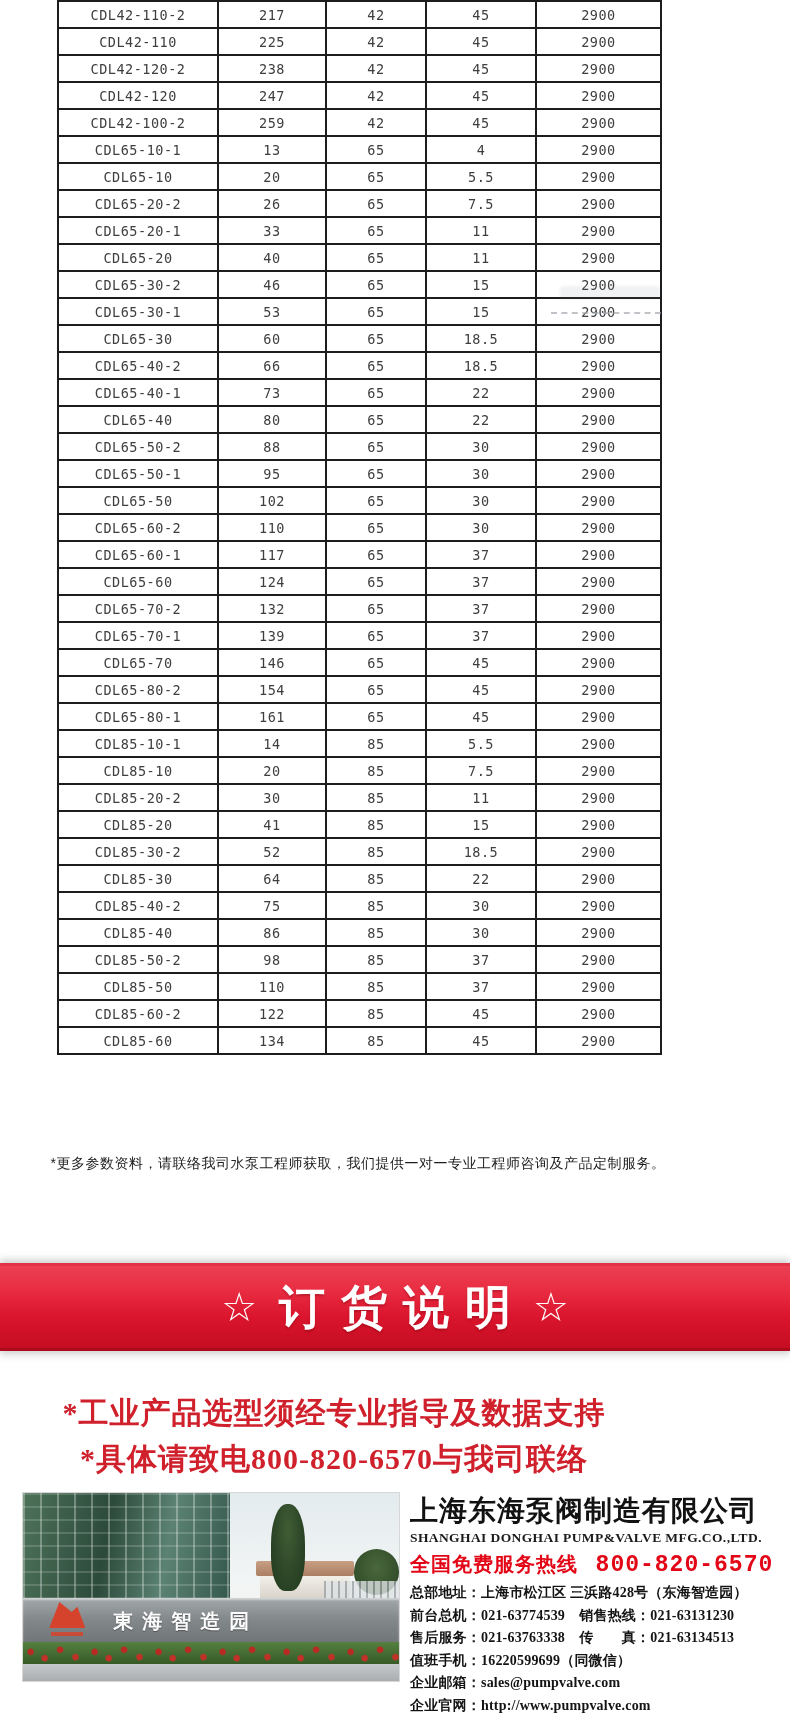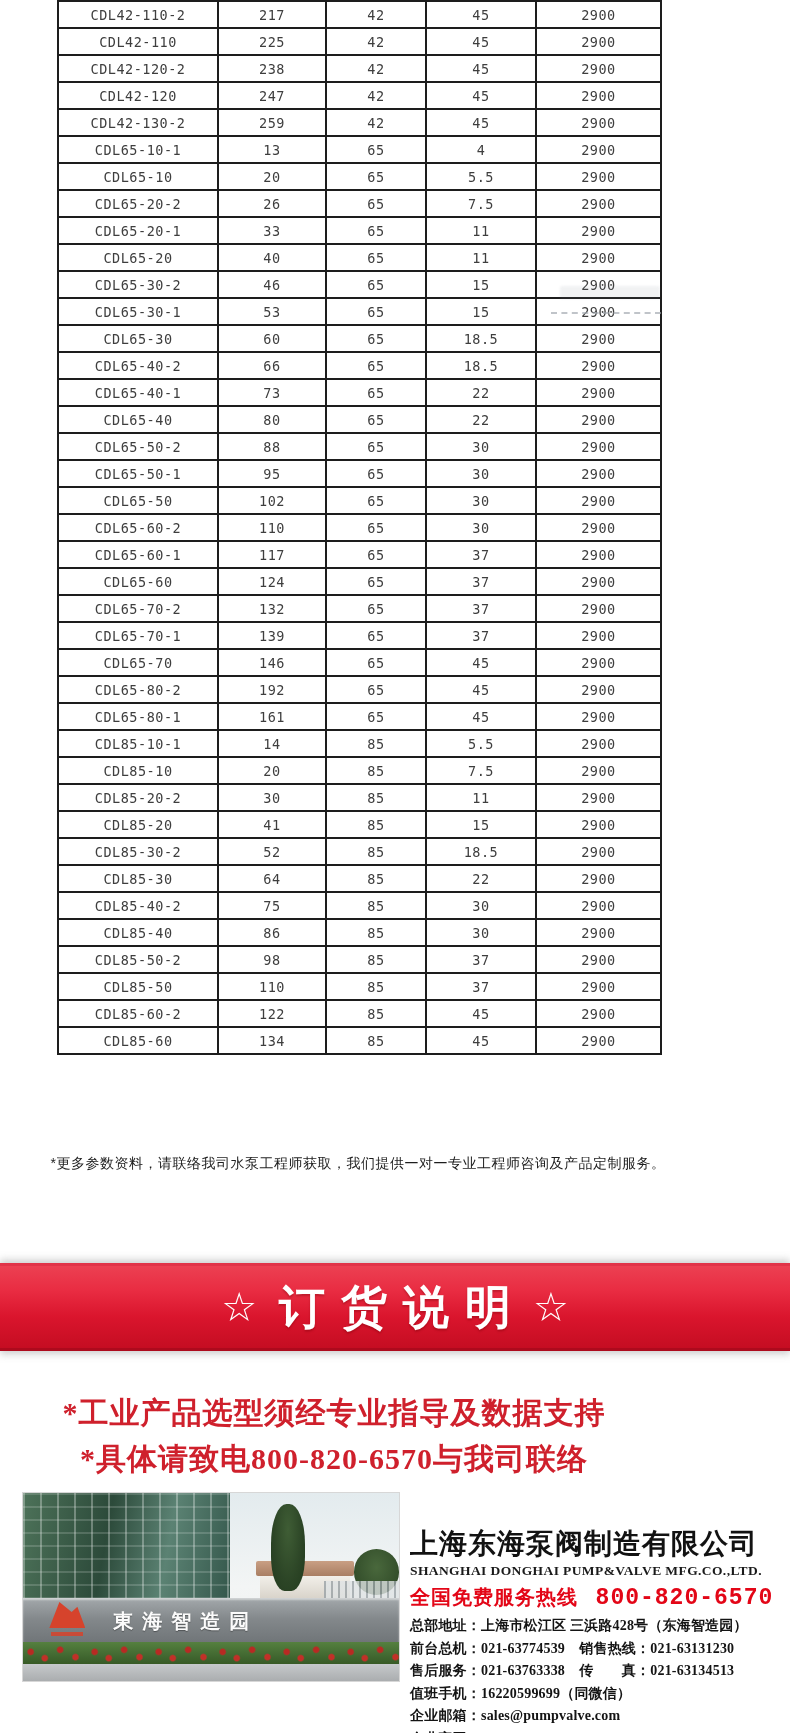--- a/index.html
+++ b/index.html
@@ -139,21 +139,21 @@
   }
   .ph-pave {
     position:absolute; left:0; top:91%; width:100%; height:9%;
     background:linear-gradient(180deg,#c6c9cb,#aaadaf);
   }
 
   
   .footer-info { margin-left:10px; padding-top:2px; width:372px; }
   .company-cn {
     font-size:28px; font-weight:bold; color:#121212; letter-spacing:1px;
-    line-height:34px; white-space:nowrap;margin-top:33px;
+    line-height:34px; white-space:nowrap;
   }
   .company-en {
     font-family:"Liberation Serif","DejaVu Serif",serif;
     font-size:13.5px; font-weight:bold; color:#1a1a1a; letter-spacing:0.4px;
     line-height:20px; white-space:nowrap;
   }
   .hotline {
     font-family:Liberation Mono, monospace;
     font-weight:bold; color:#e30617; line-height:30px; margin-top:2px;
     white-space:nowrap;
@@ -200,21 +200,21 @@
         <td>2900</td>
       </tr>
       <tr>
         <td>CDL42-120</td>
         <td>247</td>
         <td>42</td>
         <td>45</td>
         <td>2900</td>
       </tr>
       <tr>
-        <td>CDL42-130-2</td>
+        <td>CDL42-100-2</td>
         <td>259</td>
         <td>42</td>
         <td>45</td>
         <td>2900</td>
       </tr>
       <tr>
         <td>CDL65-10-1</td>
         <td>13</td>
         <td>65</td>
         <td>4</td>
@@ -348,21 +348,21 @@
       </tr>
       <tr>
         <td>CDL65-70</td>
         <td>146</td>
         <td>65</td>
         <td>45</td>
         <td>2900</td>
       </tr>
       <tr>
         <td>CDL65-80-2</td>
-        <td>192</td>
+        <td>154</td>
         <td>65</td>
         <td>45</td>
         <td>2900</td>
       </tr>
       <tr>
         <td>CDL65-80-1</td>
         <td>161</td>
         <td>65</td>
         <td>45</td>
         <td>2900</td>

